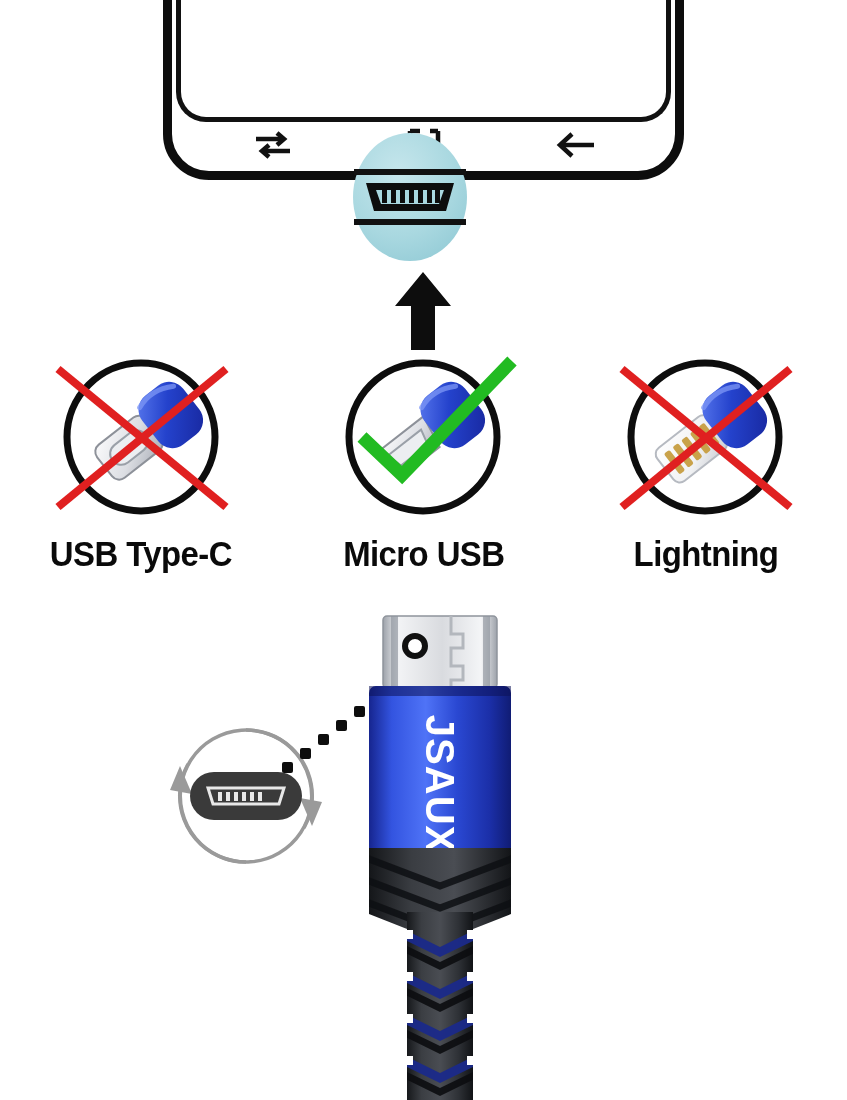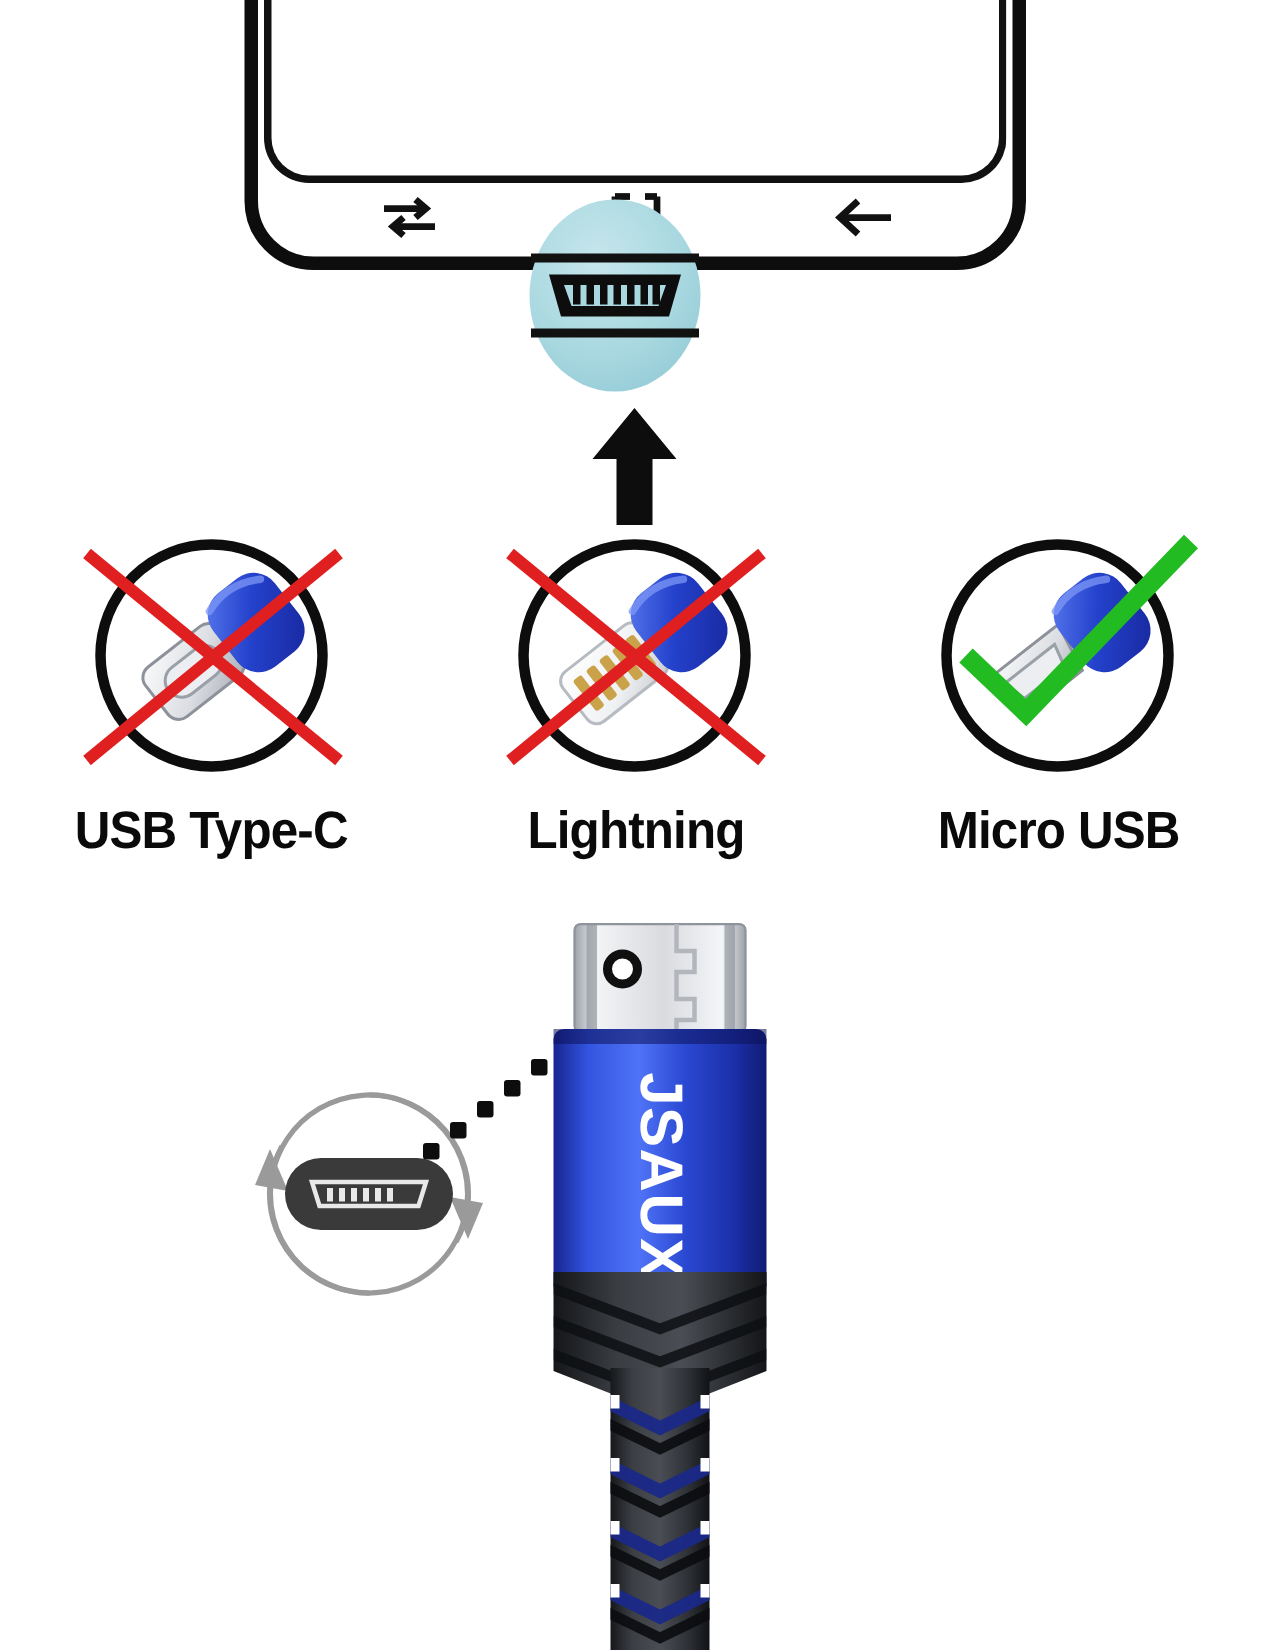--- a/index.html
+++ b/index.html
@@ -249,20 +249,50 @@
             <rect x="118" y="52" width="52" height="62" rx="18" fill="url(#cBlue1)"></rect>
             <path d="M124 58 q20 -8 40 4" stroke="#7e97f5" stroke-width="5" fill="none" opacity=".75" stroke-linecap="round"></path>
           </g>
           <g>
             <path d="M24 14 L192 152" stroke="#e02020" stroke-width="8" stroke-linecap="butt"></path>
             <path d="M192 14 L24 152" stroke="#e02020" stroke-width="8" stroke-linecap="butt"></path>
           </g>
         </svg>
       </div>
       <div class="card-label">USB Type-C</div>
+    </div>
+
+    <div class="card">
+      <div class="card-badge">
+        <svg width="215" height="175" viewBox="0 0 215 175">
+          <defs>
+            <linearGradient id="cBlue2" x1="0" y1="0" x2="1" y2="1">
+              <stop offset="0%" stop-color="#5c7cf0"></stop>
+              <stop offset="45%" stop-color="#2442cc"></stop>
+              <stop offset="100%" stop-color="#17269c"></stop>
+            </linearGradient>
+            <linearGradient id="cSilver2" x1="0" y1="0" x2="1" y2="1">
+              <stop offset="0%" stop-color="#fbfbfc"></stop>
+              <stop offset="55%" stop-color="#dcdee3"></stop>
+              <stop offset="100%" stop-color="#a9adb6"></stop>
+            </linearGradient>
+          </defs>
+          <circle cx="107" cy="82" r="74" fill="none" stroke="#0d0d0d" stroke-width="7"></circle>
+          <g transform="rotate(-38 107 82)">
+            <path d="M58 66 h62 l-6 34 h-50 z" fill="url(#cSilver2)" stroke="#8d9199" stroke-width="2"></path>
+            <path d="M68 75 h42 l-4 16 h-34 z" fill="#eceef1" stroke="#9aa0a8" stroke-width="2"></path>
+            <rect x="118" y="52" width="52" height="62" rx="18" fill="url(#cBlue2)"></rect>
+            <path d="M124 58 q20 -8 40 4" stroke="#7e97f5" stroke-width="5" fill="none" opacity=".75" stroke-linecap="round"></path>
+          </g>
+          <g>
+            <path d="M46 82 L86 120 L196 6" stroke="#22bb22" stroke-width="13" fill="none" stroke-linecap="butt" stroke-linejoin="miter"></path>
+          </g>
+        </svg>
+      </div>
+      <div class="card-label">Micro USB</div>
     </div>
 
     <div class="card">
       <div class="card-badge">
         <svg width="215" height="175" viewBox="0 0 215 175">
           <defs>
             <linearGradient id="cBlue3" x1="0" y1="0" x2="1" y2="1">
               <stop offset="0%" stop-color="#5c7cf0"></stop>
               <stop offset="45%" stop-color="#2442cc"></stop>
               <stop offset="100%" stop-color="#17269c"></stop>
@@ -286,50 +316,20 @@
             <rect x="118" y="52" width="52" height="62" rx="18" fill="url(#cBlue3)"></rect>
             <path d="M124 58 q20 -8 40 4" stroke="#7e97f5" stroke-width="5" fill="none" opacity=".75" stroke-linecap="round"></path>
           </g>
           <g>
             <path d="M24 14 L192 152" stroke="#e02020" stroke-width="8" stroke-linecap="butt"></path>
             <path d="M192 14 L24 152" stroke="#e02020" stroke-width="8" stroke-linecap="butt"></path>
           </g>
         </svg>
       </div>
       <div class="card-label">Lightning</div>
-    </div>
-
-    <div class="card">
-      <div class="card-badge">
-        <svg width="215" height="175" viewBox="0 0 215 175">
-          <defs>
-            <linearGradient id="cBlue2" x1="0" y1="0" x2="1" y2="1">
-              <stop offset="0%" stop-color="#5c7cf0"></stop>
-              <stop offset="45%" stop-color="#2442cc"></stop>
-              <stop offset="100%" stop-color="#17269c"></stop>
-            </linearGradient>
-            <linearGradient id="cSilver2" x1="0" y1="0" x2="1" y2="1">
-              <stop offset="0%" stop-color="#fbfbfc"></stop>
-              <stop offset="55%" stop-color="#dcdee3"></stop>
-              <stop offset="100%" stop-color="#a9adb6"></stop>
-            </linearGradient>
-          </defs>
-          <circle cx="107" cy="82" r="74" fill="none" stroke="#0d0d0d" stroke-width="7"></circle>
-          <g transform="rotate(-38 107 82)">
-            <path d="M58 66 h62 l-6 34 h-50 z" fill="url(#cSilver2)" stroke="#8d9199" stroke-width="2"></path>
-            <path d="M68 75 h42 l-4 16 h-34 z" fill="#eceef1" stroke="#9aa0a8" stroke-width="2"></path>
-            <rect x="118" y="52" width="52" height="62" rx="18" fill="url(#cBlue2)"></rect>
-            <path d="M124 58 q20 -8 40 4" stroke="#7e97f5" stroke-width="5" fill="none" opacity=".75" stroke-linecap="round"></path>
-          </g>
-          <g>
-            <path d="M46 82 L86 120 L196 6" stroke="#22bb22" stroke-width="13" fill="none" stroke-linecap="butt" stroke-linejoin="miter"></path>
-          </g>
-        </svg>
-      </div>
-      <div class="card-label">Micro USB</div>
     </div>
 
   </div>
 
   <div class="callout">
     <svg width="176" height="156" viewBox="0 0 176 156">
       <g fill="none" stroke="#9a9a9a" stroke-width="3.5">
         <path d="M88 12 A66 66 0 1 1 30 46"></path>
         <path d="M88 144 A66 66 0 1 1 146 110"></path>
       </g>

